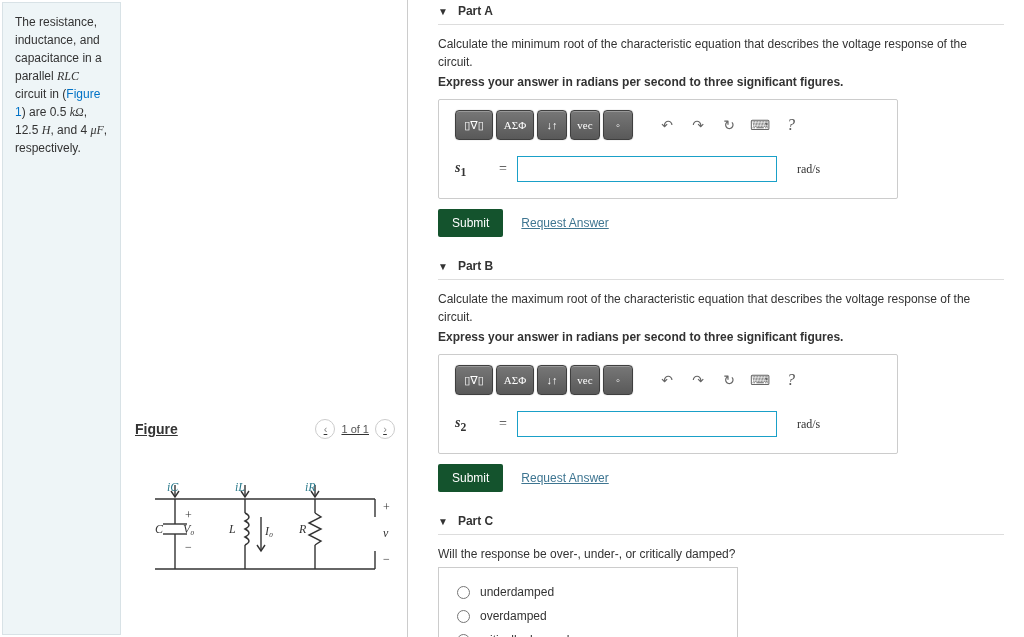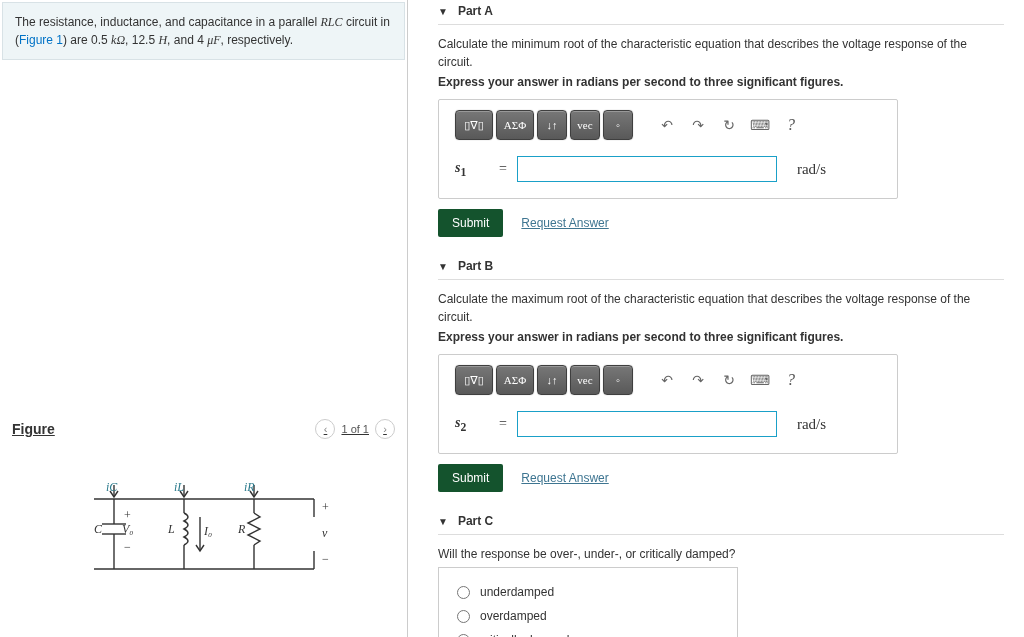--- a/index.html
+++ b/index.html
@@ -11,21 +11,21 @@
     width: 1024px;
     height: 637px;
     overflow: hidden;
     display: flex;
   }
   .left-pane {
     width: 408px;
     border-right: 1px solid #ccc;
     padding: 0;
     display: flex;
-    flex-direction: column;
+    flex-direction: row;
   }
   .problem-box {
     background: #eef5f7;
     border: 1px solid #d8e2e6;
     padding: 10px 12px;
     margin: 2px;
     line-height: 1.5;
   }
   .problem-box a { color: #0072c6; text-decoration: none; }
   .math { font-family: "Times New Roman", serif; font-style: italic; }
@@ -90,21 +90,21 @@
   .help-btn { font-family:Georgia,serif; font-style:italic; font-size:16px; color:#555; }
 
   .input-row { display:flex; align-items:center; gap:10px; }
   .var-label { font-family:"Times New Roman",serif; font-style:italic; font-size:14px; min-width:34px; text-align:left;font-weight:bold;}
   .var-label sub{font-style:normal;}
   .eq-sign{font-family:"Times New Roman",serif; font-size:14px;}
   .answer-input {
     border:1px solid #1aa0c8; height:26px; width:260px; padding:2px 4px; font-size:13px;
     outline:none;
   }
-  .unit { font-family:"Times New Roman",serif; font-size:15px; margin-left:10px;}
+  .unit { font-family:"Times New Roman",serif; font-size:12px; margin-left:10px;}
 
   .submit-row { display:flex; align-items:center; gap:18px; margin-top:6px;}
   .submit-btn {
     background:#14532d; color:#fff; border:none; padding:7px 14px; font-size:12px;
     border-radius:2px; cursor:pointer;
   }
   .request-link { color:#3e7591; font-weight:normal; text-decoration:underline; font-size:12px;}
 
   .radio-panel {
     border:1px solid #ccc; width:300px; padding:12px 18px; margin-bottom:10px;

